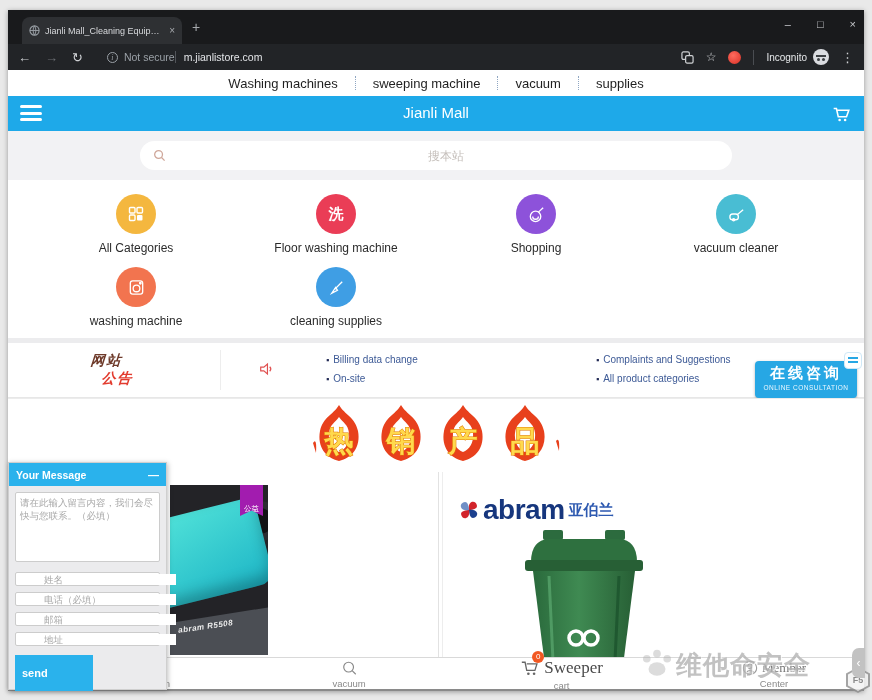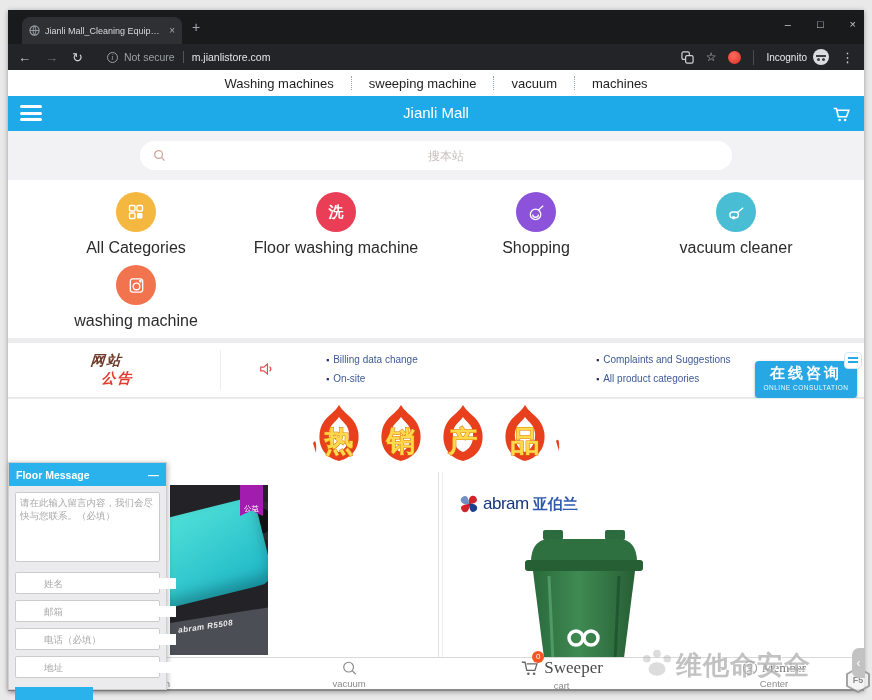--- a/index.html
+++ b/index.html
@@ -17,21 +17,21 @@
   .newtab { position:absolute; left:184px; top:10px; color:#a6a9ad; font-size:14px; line-height:14px; }
   .winctl { position:absolute; right:8px; top:0; height:28px; display:flex; align-items:center; gap:26px;
             color:#c9cbce; font-size:11px; }
   .toolbar { position:absolute; top:34px; left:0; right:0; height:26px; background:#222427;
              display:flex; align-items:center; padding:0 10px; }
   .nav-ic { color:#cfd1d4; font-size:13px; margin-right:14px; }
   .nav-ic.dim { color:#6b6e73; }
   .urlzone { display:flex; align-items:center; margin-left:10px; }
   .info-ic { width:11px; height:11px; border:1px solid #9aa0a6; border-radius:50%; color:#9aa0a6;
              font-size:8px; line-height:9px; text-align:center; margin-right:6px; font-style:italic; font-family:"Liberation Serif",serif;}
-  .sec-label { color:#9aa0a6; font-size:10.5px; padding-right:8px; border-right:1px solid #515459; }
+  .sec-label { color:#9aa0a6; font-size:10.5px; border-right:1px solid #515459; }
   .url { color:#e3e5e8; font-size:10.5px; padding-left:8px; }
   .tool-spacer { flex:1; }
   .tool-right { display:flex; align-items:center; gap:12px; }
   .ext-red { width:13px; height:13px; border-radius:50%; background:radial-gradient(circle at 40% 35%,#ff6b5e,#d93025); }
   .tool-sep { width:1px; height:15px; background:#4a4d52; }
   .incog { display:flex; align-items:center; gap:6px; color:#e6e8ea; font-size:10px; }
   .incog-ic { width:16px; height:16px; border-radius:50%; background:#dadce0; position:relative; }
   .incog-ic::before { content:""; position:absolute; left:3px; top:6px; width:10px; height:2px; background:#3c4043; }
   .incog-ic::after { content:""; position:absolute; left:4px; top:9px; width:3px; height:3px; border-radius:50%;
                      background:#3c4043; box-shadow:5px 0 0 #3c4043; }
@@ -53,21 +53,21 @@
   .searchpill { position:absolute; left:132px; right:132px; top:10px; height:29px; background:#fff;
                 border-radius:15px; display:flex; align-items:center; padding:0 13px; gap:7px; }
   .searchpill input { flex:1; border:none; outline:none; font-size:12px; color:#333; background:transparent;text-align:center; }
   .searchpill input::placeholder { color:#c6c0bc; }
 
   .cats { position:absolute; top:110px; left:0; right:0; height:158px; background:#fff; }
   .catgrid { position:absolute; left:28px; right:28px; top:8px; bottom:4px; display:grid;
              grid-template-columns:repeat(4,1fr); }
   .cat { display:flex; flex-direction:column; align-items:center; justify-content:center; cursor:pointer; }
   .bubble { width:40px; height:40px; border-radius:50%; display:flex; align-items:center; justify-content:center; }
-  .cat span.lbl { font-size:16px; color:#2b2b2b; margin-top:7px; }
+  .cat span.lbl { font-size:12px; color:#2b2b2b; margin-top:7px; }
   .glyph-cn { color:#fff; font-size:15px; font-weight:bold; }
   .c0{background:#f4b73f}.c1{background:#ea3d56}.c2{background:#8d52da}.c3{background:#49bdd3}
   .c4{background:#f2744f}.c5{background:#ee3d9d}.c6{background:#3f9ee4}.c7{background:#9e5ecf}
 
   .gap1 { position:absolute; top:268px; left:0; right:0; height:5px; background:#ececee; }
 
   .announce { position:absolute; top:273px; left:0; right:0; height:55px; background:#fff;
               border-bottom:1px solid #e7e7e7; }
   .board { position:absolute; left:82px; top:9px; font-family:"Liberation Serif",serif; font-weight:bold;
            font-style:italic; transform:skewX(-4deg); }
@@ -104,35 +104,35 @@
   .machine .wheel { position:absolute; right:-12px; top:16px; width:40px; height:40px; border-radius:50%;
                     background:#121214; border:7px solid #2b2c30; }
   .machine .model { position:absolute; left:8px; bottom:24px; color:#ececec; font-size:8px; font-weight:bold;
                     font-style:italic; transform:rotate(-8deg); letter-spacing:.5px; }
   .ribbon { position:absolute; right:5px; top:0; width:23px; height:31px; background:#a21caf; color:#fff;
             font-size:7.5px; line-height:1.25; text-align:center; padding-top:19px;
             clip-path:polygon(0 0,100% 0,100% 100%,50% 82%,0 100%); }
   .prod-right { position:absolute; left:434px; right:0; top:0; bottom:0; background:#fff; overflow:hidden;
                 border-left:1px solid #ededed; cursor:pointer; }
   .brandrow { position:absolute; left:16px; top:22px; display:flex; align-items:center; gap:4px; }
-  .brand-en { font-size:17px; font-weight:normal; color:#16367d; letter-spacing:-.5px; }
+  .brand-en { font-size:28px; font-weight:bold; color:#16367d; letter-spacing:-.5px; }
   .brand-cn { font-size:15px; color:#2d59b0; font-weight:bold; }
   .binwrap { position:absolute; left:66px; top:44px; }
 
   
   .chatw { position:absolute; left:0; top:452px; width:159px; height:228px; background:#ebebed;
            border:1px solid #cfcfcf; box-shadow:1px 1px 5px rgba(0,0,0,.25); }
   .chat-head { height:23px; background:#2ab2ec; display:flex; align-items:center; padding:0 7px; }
   .chat-title { flex:1; color:#fff; font-size:10.5px; font-weight:bold; }
   .chat-min { color:#fff; font-size:11px; font-weight:bold; cursor:pointer; }
   .chat-body { padding:6px; }
   .chat-body textarea { width:100%; height:70px; border:1px solid #ccc; border-radius:2px; font-size:9.5px;
                         padding:4px; resize:none; color:#444; font-family:"Liberation Sans",sans-serif; }
   .chat-body textarea::placeholder, .cfield input::placeholder { color:#a8a8a8; }
-  .cfield { margin-top:6px; height:22px; background:#fff; border:1px solid #ccc; border-radius:2px;
+  .cfield { margin-top:6px; height:14px; background:#fff; border:1px solid #ccc; border-radius:2px;
             display:flex; align-items:center; padding:0 22px; gap:6px; }
   .cfield input { flex:1; border:none; outline:none; font-size:9.5px; color:#444; }
   .sendbtn { margin-top:9px; width:78px; height:36px; background:#2ab2ec; border:none; color:#fff;
              font-weight:bold; font-size:11px; text-align:left; vertical-align:top; padding:3px 7px;
              display:block; cursor:pointer; font-family:"Liberation Sans",sans-serif; }
 
   
   .bbar { position:absolute; top:587px; left:0; right:0; bottom:0; background:#fff; border-top:1px solid #d9d9d9; }
   .bbar-in { position:absolute; left:100px; right:55px; top:2px; bottom:0; display:flex; justify-content:space-between; }
   .bitem { display:flex; flex-direction:column; align-items:center; justify-content:center; cursor:pointer; min-width:70px; }
@@ -206,21 +206,21 @@
 
   <div class="page">
 
     <div class="topnav">
       <a href="#">Washing machines</a>
       <span class="sep"></span>
       <a href="#">sweeping machine</a>
       <span class="sep"></span>
       <a href="#">vacuum</a>
       <span class="sep"></span>
-      <a href="#">machines</a>
+      <a href="#">supplies</a>
     </div>
 
     <div class="appbar">
       <div class="burger">
           <div></div>
           <div></div>
           <div></div>
         </div>
       <div class="appbar-title">Jianli Mall</div>
       <svg class="appbar-cart" width="22" height="22" viewBox="0 0 24 24">
@@ -289,20 +289,31 @@
           <div class="bubble c4">
             <svg width="19" height="19" viewBox="0 0 20 20">
                 <g fill="none" stroke="#fff" stroke-width="1.4">
               <rect x="3.5" y="3" width="13" height="14" rx="2.5"></rect>
                   <circle cx="10" cy="11" r="3.5"></circle>
               <circle cx="14" cy="5.5" r=".8" fill="#fff"></circle>
                 </g>
               </svg>
           </div>
           <span class="lbl">washing machine</span>
+        </div>
+        <div class="cat">
+          <div class="bubble c6">
+            <svg width="19" height="19" viewBox="0 0 20 20">
+                <g fill="none" stroke="#fff" stroke-width="1.4">
+              <path d="M16 4 L8 12"></path>
+                  <path d="M9 10 L5 16 L11 13 Z"></path>
+                </g>
+              </svg>
+          </div>
+          <span class="lbl">cleaning supplies</span>
         </div>
       </div>
     </div>
 
     <div class="gap1"></div>
 
     <div class="announce">
       <div class="board">
         <div class="l1">网站</div>
         <div class="l2">公告</div>
@@ -456,44 +467,44 @@
             <span class="serif-md">Member</span>
           </div>
           <span class="sm">Center</span>
         </div>
       </div>
     </div>
   </div>
 
   <div class="chatw">
     <div class="chat-head">
-      <span class="chat-title">Floor Message</span>
+      <span class="chat-title">Your Message</span>
       <span class="chat-min">—</span>
     </div>
     <div class="chat-body">
       <textarea placeholder="请在此输入留言内容，我们会尽快与您联系。（必填）" style=""></textarea>
       <div class="cfield">
         <svg width="11" height="11" viewBox="0 0 12 12">
           <circle cx="6" cy="4" r="2.5" fill="#8a8a8a"></circle>
             <path d="M1.5 11 q4.5 -5 9 0 Z" fill="#8a8a8a"></path>
         </svg>
         <input type="text" placeholder="姓名" style="">
       </div>
       <div class="cfield">
+        <svg width="11" height="11" viewBox="0 0 12 12">
+          <path d="M2 1 L4.5 1 L5.5 4 L3.8 5.2 Q5 8 7 8.8 L8.5 7.2 L11 8.5 L11 11 Q5 11.5 2 5 Z" fill="#8a8a8a"></path>
+        </svg>
+        <input type="text" placeholder="电话（必填）" style="">
+      </div>
+      <div class="cfield">
         <svg width="12" height="10" viewBox="0 0 12 10">
           <rect x=".5" y=".5" width="11" height="9" rx="1" fill="none" stroke="#8a8a8a" stroke-width="1.1"></rect>
           <path d="M1 1.5 L6 5.5 L11 1.5" fill="none" stroke="#8a8a8a" stroke-width="1.1"></path>
         </svg>
         <input type="text" placeholder="邮箱" style="">
-      </div>
-      <div class="cfield">
-        <svg width="11" height="11" viewBox="0 0 12 12">
-          <path d="M2 1 L4.5 1 L5.5 4 L3.8 5.2 Q5 8 7 8.8 L8.5 7.2 L11 8.5 L11 11 Q5 11.5 2 5 Z" fill="#8a8a8a"></path>
-        </svg>
-        <input type="text" placeholder="电话（必填）" style="">
       </div>
       <div class="cfield">
         <svg width="10" height="12" viewBox="0 0 10 12">
           <path d="M5 .8 A4 4 0 0 1 9 4.8 C9 7.5 5 11.3 5 11.3 C5 11.3 1 7.5 1 4.8 A4 4 0 0 1 5 .8 Z" fill="none" stroke="#8a8a8a" stroke-width="1.1"></path>
           <circle cx="5" cy="4.8" r="1.3" fill="#8a8a8a"></circle>
         </svg>
         <input type="text" placeholder="地址" style="">
       </div>
       <button class="sendbtn">send</button>
     </div>

